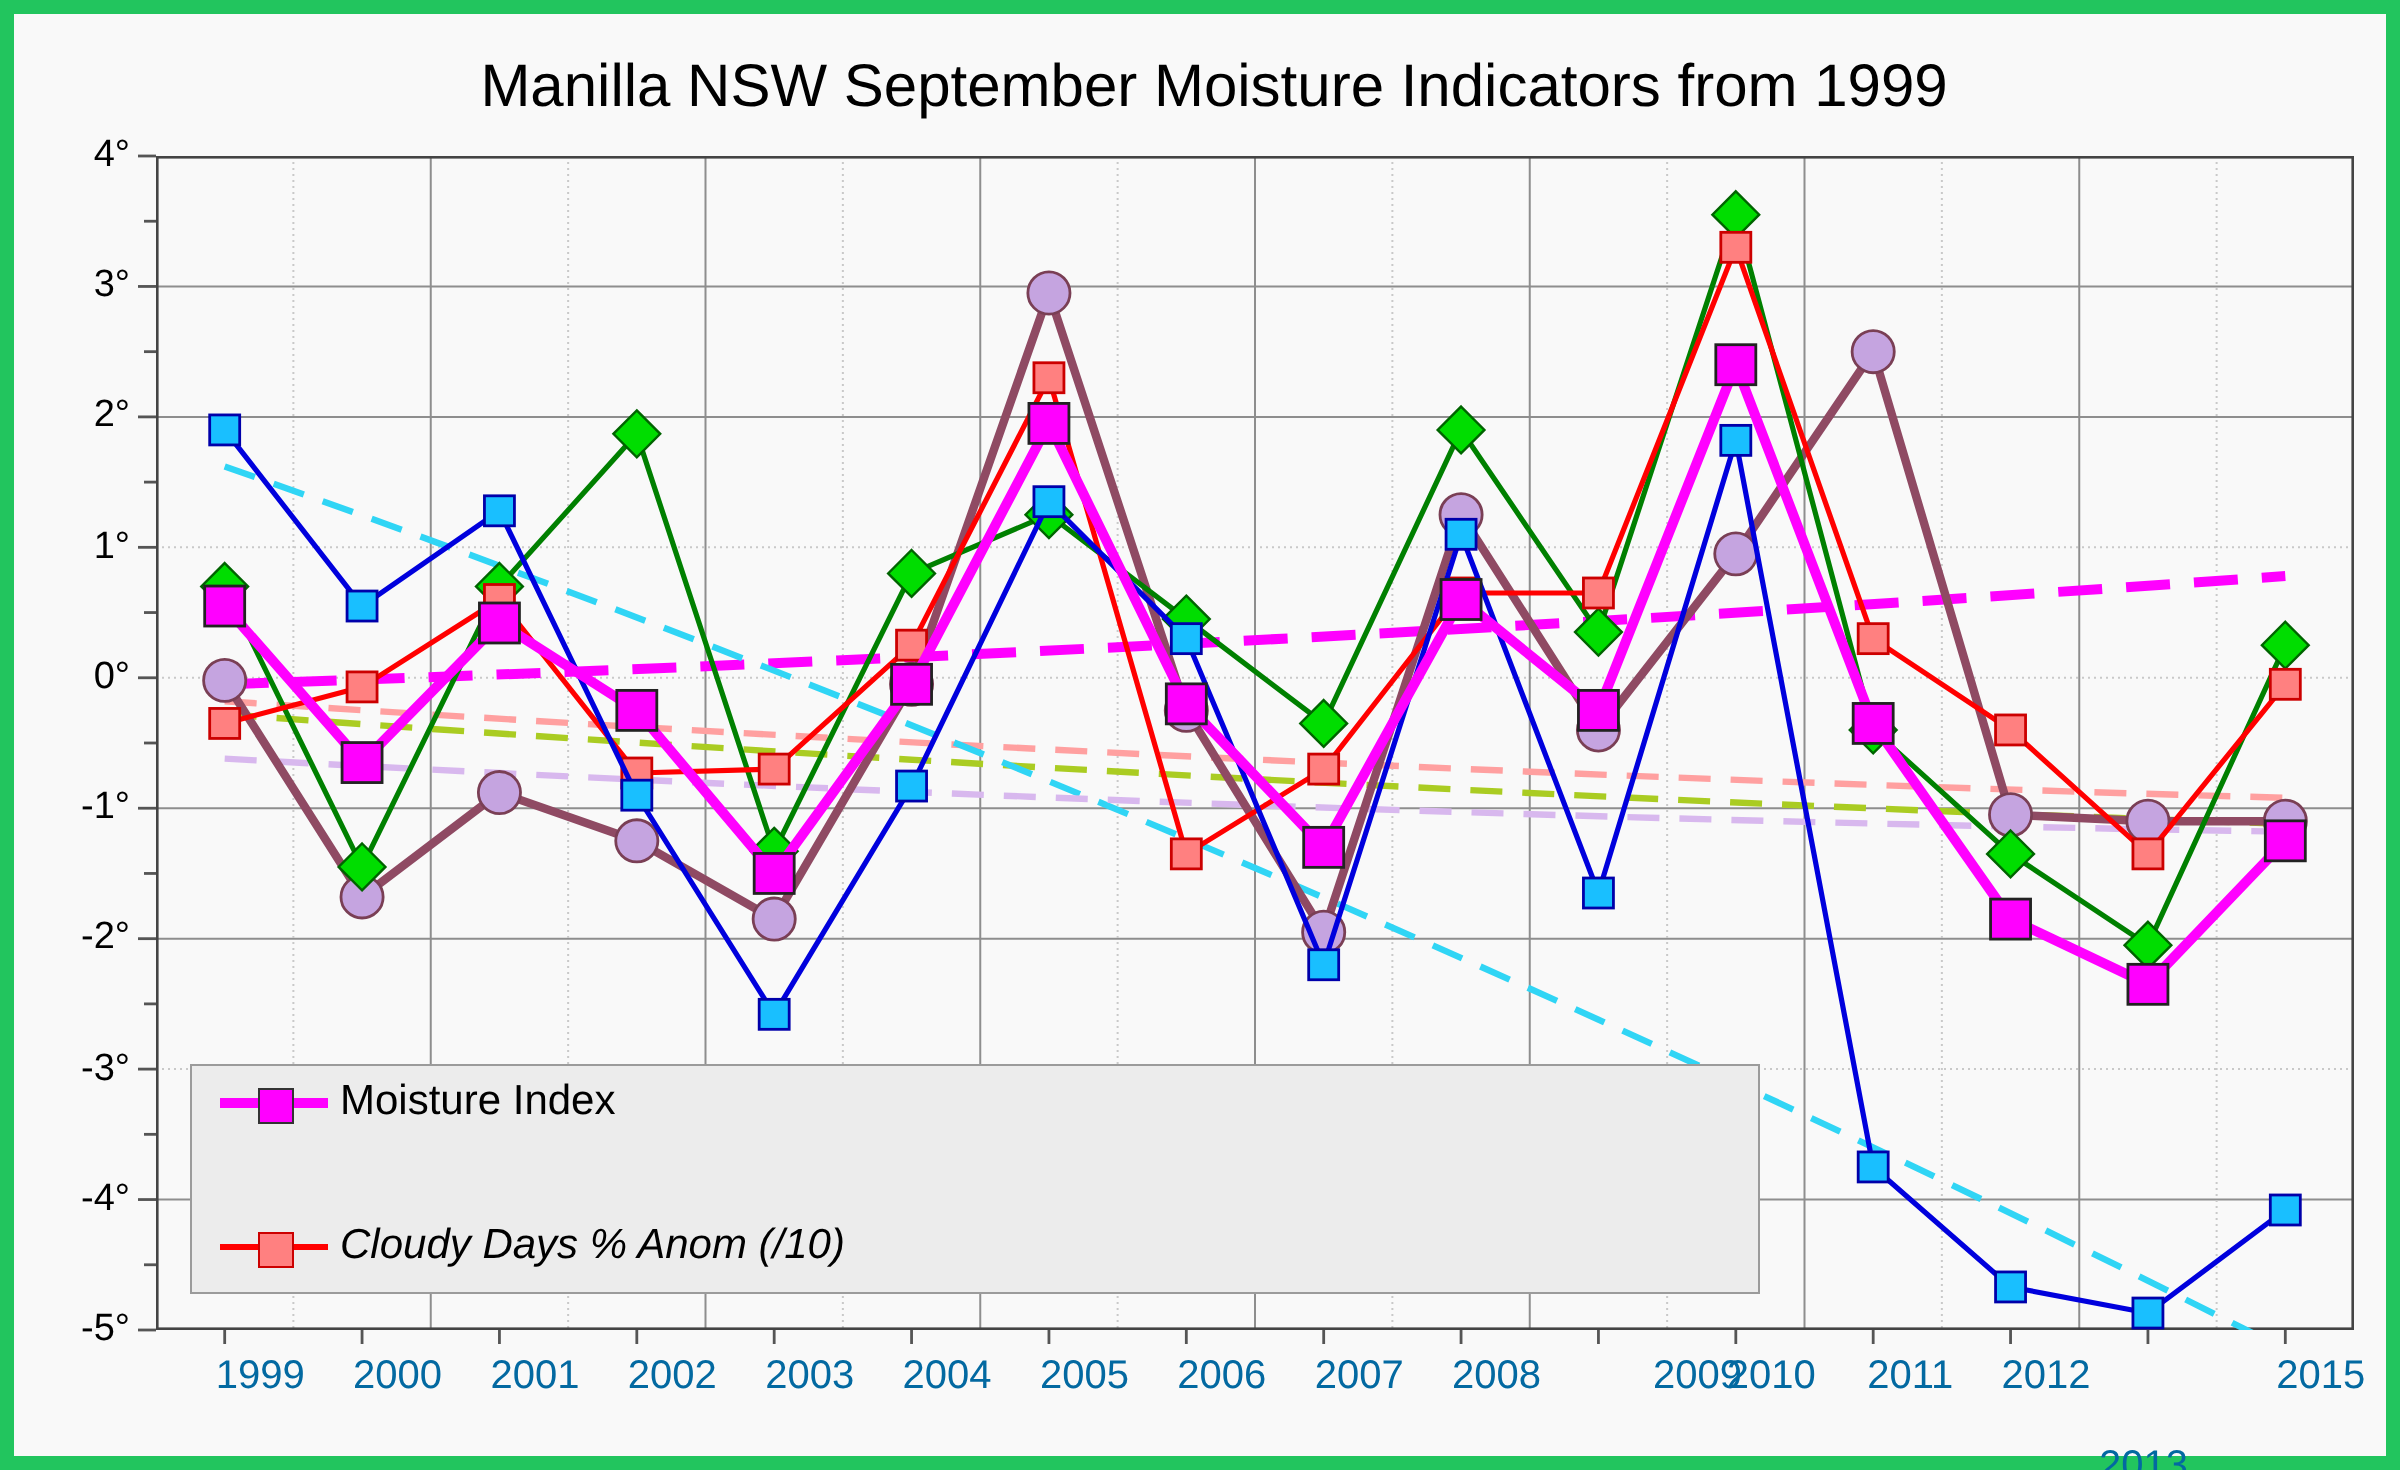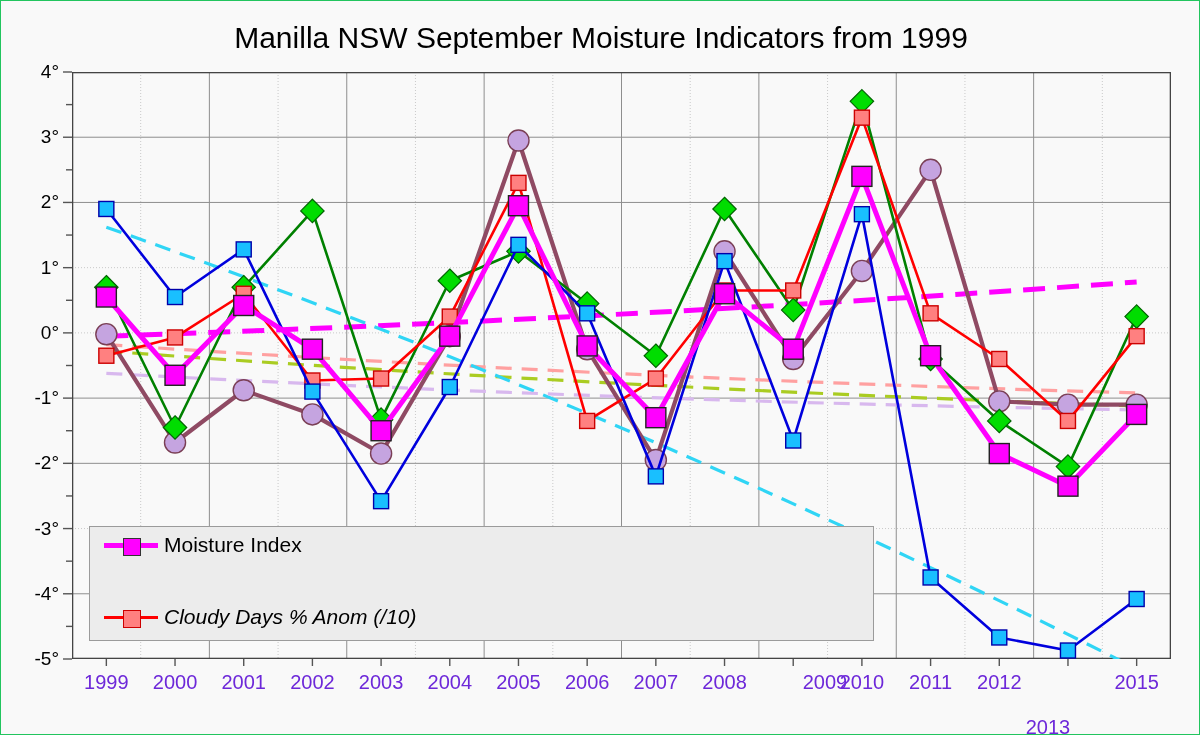--- a/index.html
+++ b/index.html
@@ -6,21 +6,21 @@
   body{
     width:1200px;height:735px;
     background:#f7f7f7;
     font-family:"Liberation Sans", sans-serif;
     overflow:hidden;
   }
   #frame{
     position:relative;
     width:1200px;height:735px;
     background:#f9f9f9;
-    border:1px solid #22c55e;
+    border:7px solid #22c55e;
     box-sizing:border-box;
   }
   #chart-title{
     position:absolute;
     left:0;top:20px;width:1200px;
     text-align:center;
     font-size:30px;
     color:#000;
     letter-spacing:0px;
   }
@@ -36,23 +36,23 @@
     width:58px;
     text-align:right;
     font-size:19px;
     color:#000;
     transform:translateY(-50%);
   }
   .xtick-label{
     position:absolute;
     top:670px;
     width:80px;
-    text-align:center;
+    text-align:right;
     font-size:20px;
-    color:#6d28d9;
+    color:#0369a1;
     transform:translateX(-50%);
   }
   #legend-box{
     position:absolute;
     left:88px;top:525px;
     width:785px;height:115px;
     background:#ececec;
     border:1px solid #9b9b9b;
     box-sizing:border-box;
   }

